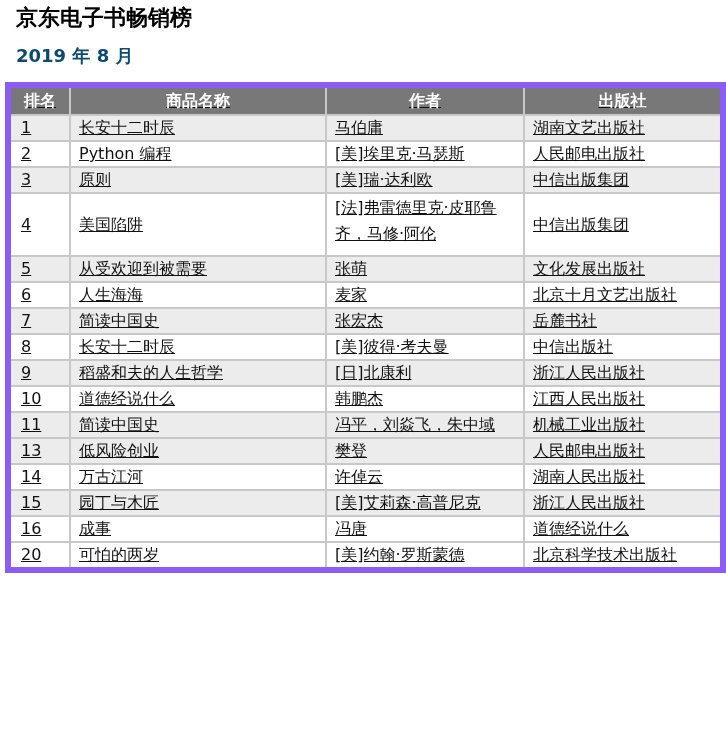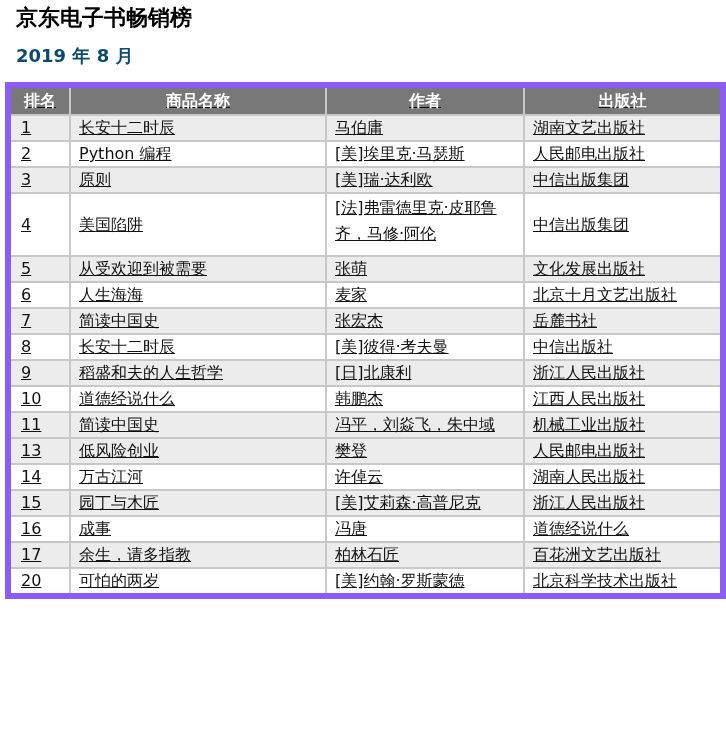--- a/index.html
+++ b/index.html
@@ -188,26 +188,20 @@
         <td class="title-cell">园丁与木匠</td>
         <td class="author-cell">[美]艾莉森·高普尼克</td>
         <td class="pub-cell">浙江人民出版社</td>
       </tr>
       <tr class="even">
         <td class="rank">16</td>
         <td class="title-cell">成事</td>
         <td class="author-cell">冯唐</td>
         <td class="pub-cell">道德经说什么</td>
       </tr>
-      <tr class="odd">
-        <td class="rank">17</td>
-        <td class="title-cell">余生，请多指教</td>
-        <td class="author-cell">柏林石匠</td>
-        <td class="pub-cell">百花洲文艺出版社</td>
-      </tr>
       <tr class="even">
         <td class="rank">20</td>
         <td class="title-cell">可怕的两岁</td>
         <td class="author-cell">[美]约翰·罗斯蒙德</td>
         <td class="pub-cell">北京科学技术出版社</td>
       </tr>
     </tbody>
 </table>
 
 </body></html>

